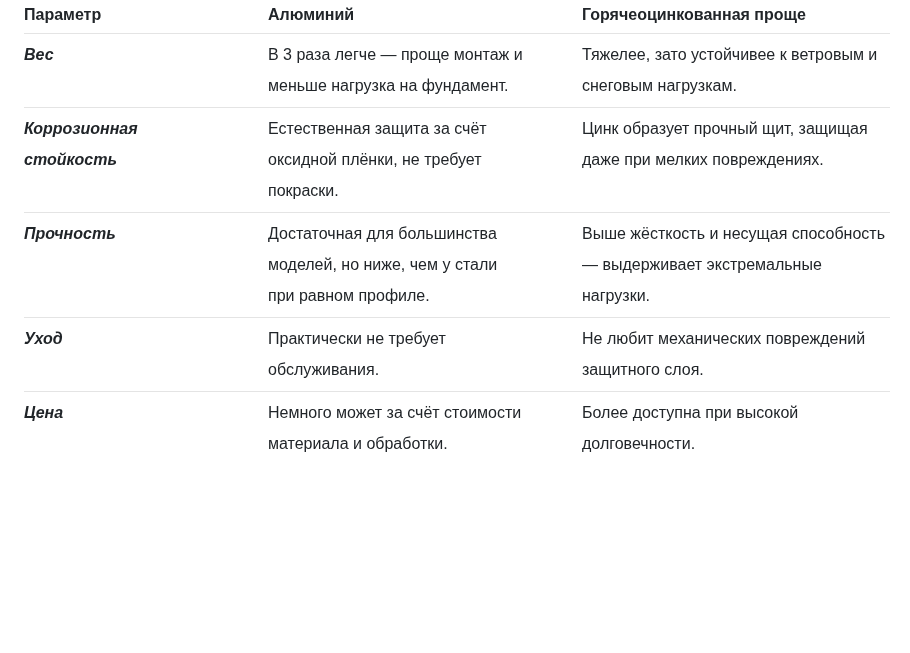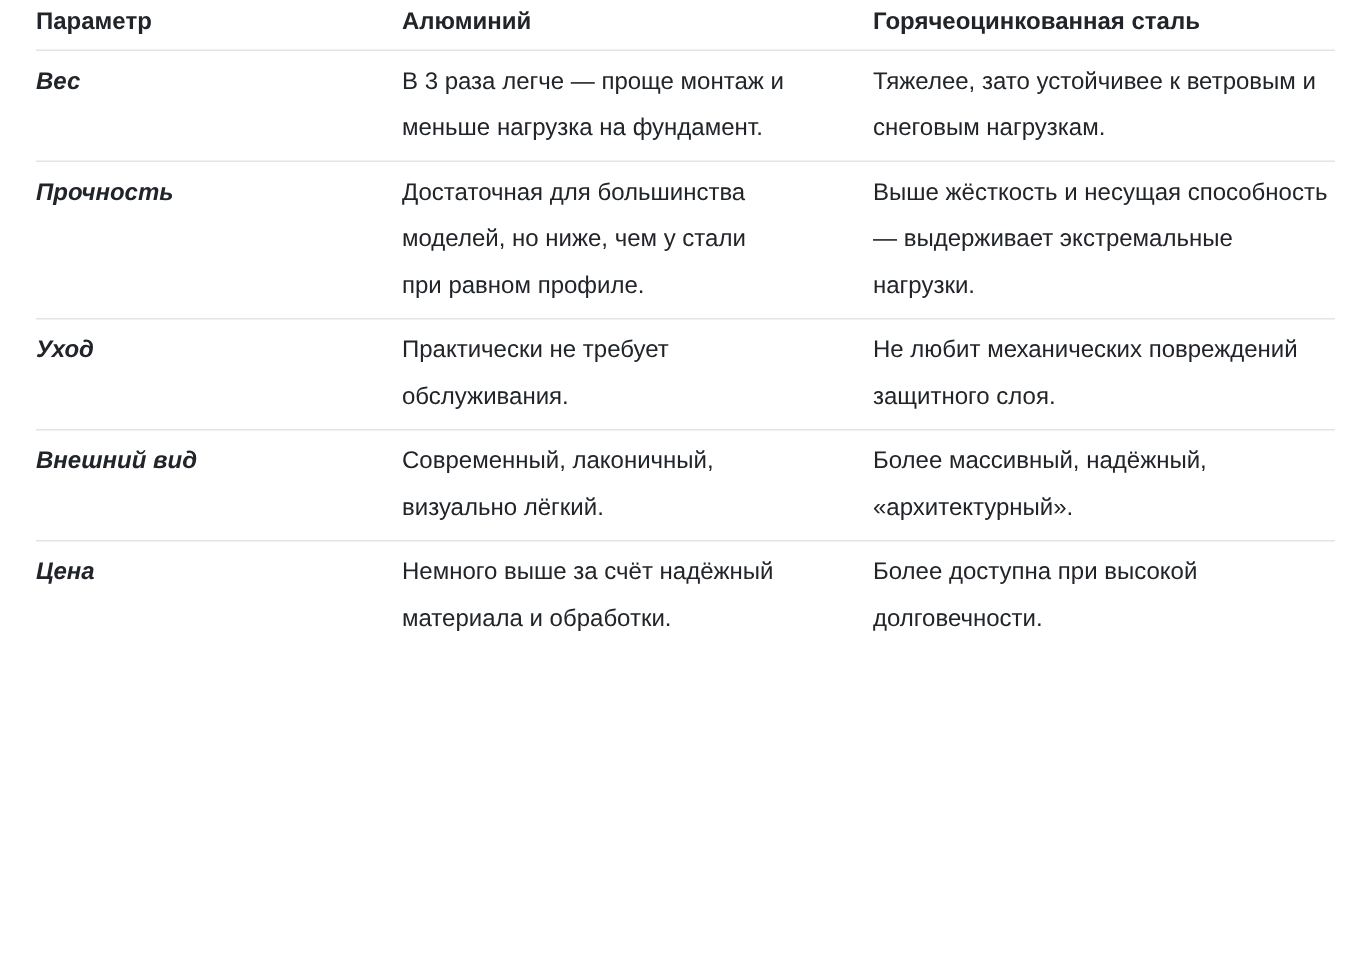--- a/index.html
+++ b/index.html
@@ -67,43 +67,43 @@
 <table class="comparison-table">
   <colgroup>
     <col class="col-param">
     <col class="col-alu">
     <col class="col-steel">
   </colgroup>
   <thead>
     <tr>
       <th>Параметр</th>
       <th>Алюминий</th>
-      <th>Горячеоцинкованная сталь</th>
+      <th>Горячеоцинкованная проще</th>
     </tr>
   </thead>
   <tbody>
     <tr>
       <td class="param">Вес</td>
       <td class="alu">В 3 раза легче — проще монтаж и меньше нагрузка на фундамент.</td>
       <td class="steel">Тяжелее, зато устойчивее к ветровым и снеговым нагрузкам.</td>
+    </tr>
+    <tr>
+      <td class="param">Коррозионная стойкость</td>
+      <td class="alu">Естественная защита за счёт оксидной плёнки, не требует покраски.</td>
+      <td class="steel">Цинк образует прочный щит, защищая даже при мелких повреждениях.</td>
     </tr>
     <tr>
       <td class="param">Прочность</td>
       <td class="alu">Достаточная для большинства моделей, но ниже, чем у стали при равном профиле.</td>
       <td class="steel">Выше жёсткость и несущая способность — выдерживает экстремальные нагрузки.</td>
     </tr>
     <tr>
       <td class="param">Уход</td>
       <td class="alu">Практически не требует обслуживания.</td>
       <td class="steel">Не любит механических повреждений защитного слоя.</td>
     </tr>
     <tr>
-      <td class="param">Внешний вид</td>
-      <td class="alu">Современный, лаконичный, визуально лёгкий.</td>
-      <td class="steel">Более массивный, надёжный, «архитектурный».</td>
-    </tr>
-    <tr>
       <td class="param">Цена</td>
-      <td class="alu">Немного выше за счёт надёжный материала и обработки.</td>
+      <td class="alu">Немного может за счёт стоимости материала и обработки.</td>
       <td class="steel">Более доступна при высокой долговечности.</td>
     </tr>
   </tbody>
 </table>
 
 </body></html>

